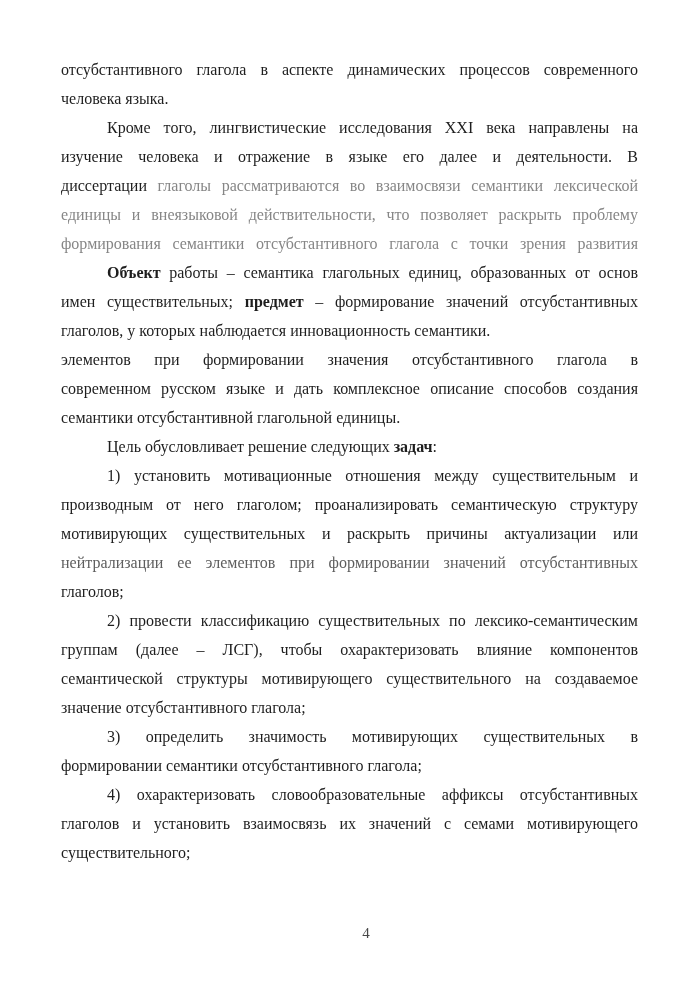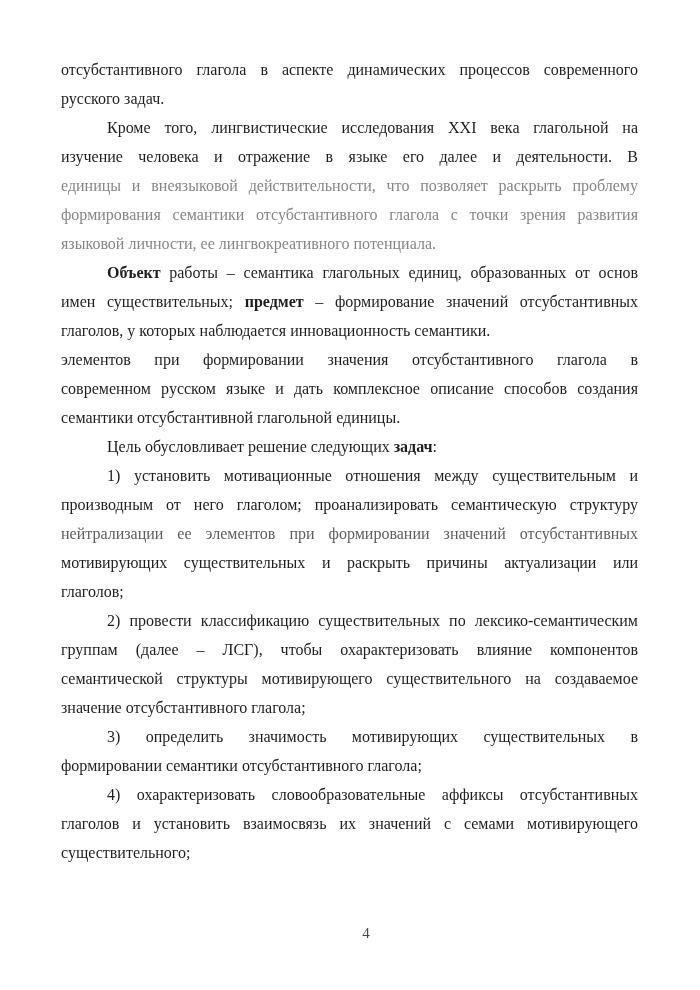--- a/index.html
+++ b/index.html
@@ -59,37 +59,37 @@
     color: #474747;
     font-family: "Liberation Serif", "DejaVu Serif", serif;
   }
 </style>
 </head>
 <body>
 
 <div class="page">
   <div class="text-block" id="text-block">
       <div class="line"><span class="seg">отсубстантивного глагола в аспекте динамических процессов современного</span></div>
-      <div class="line last"><span class="seg">русского задач.</span></div>
-      <div class="line indent"><span class="seg">Кроме того, лингвистические исследования XXI века глагольной на</span></div>
+      <div class="line last"><span class="seg">человека языка.</span></div>
+      <div class="line indent"><span class="seg">Кроме того, лингвистические исследования XXI века направлены на</span></div>
       <div class="line"><span class="seg">изучение человека и отражение в языке его далее и деятельности. В</span></div>
+      <div class="line"><span class="seg">диссертации </span><span class="seg gray">глаголы рассматриваются во взаимосвязи семантики лексической</span></div>
       <div class="line"><span class="seg gray">единицы и внеязыковой действительности, что позволяет раскрыть проблему</span></div>
       <div class="line"><span class="seg gray">формирования семантики отсубстантивного глагола с точки зрения развития</span></div>
-      <div class="line last"><span class="seg gray">языковой личности, ее лингвокреативного потенциала.</span></div>
       <div class="line indent"><span class="seg bold">Объект</span><span class="seg"> работы – семантика глагольных единиц, образованных от основ</span></div>
       <div class="line"><span class="seg">имен существительных; </span><span class="seg bold">предмет</span><span class="seg"> – формирование значений отсубстантивных</span></div>
       <div class="line last"><span class="seg">глаголов, у которых наблюдается инновационность семантики.</span></div>
       <div class="line"><span class="seg">элементов при формировании значения отсубстантивного глагола в</span></div>
       <div class="line"><span class="seg">современном русском языке и дать комплексное описание способов создания</span></div>
       <div class="line last"><span class="seg">семантики отсубстантивной глагольной единицы.</span></div>
       <div class="line indent last"><span class="seg">Цель обусловливает решение следующих </span><span class="seg bold">задач</span><span class="seg">:</span></div>
       <div class="line indent"><span class="seg">1) установить мотивационные отношения между существительным и</span></div>
       <div class="line"><span class="seg">производным от него глаголом; проанализировать семантическую структуру</span></div>
+      <div class="line"><span class="seg">мотивирующих существительных и раскрыть причины актуализации или</span></div>
       <div class="line"><span class="seg mid">нейтрализации ее элементов при формировании значений отсубстантивных</span></div>
-      <div class="line"><span class="seg">мотивирующих существительных и раскрыть причины актуализации или</span></div>
       <div class="line last"><span class="seg">глаголов;</span></div>
       <div class="line indent"><span class="seg">2) провести классификацию существительных по лексико-семантическим</span></div>
       <div class="line"><span class="seg">группам (далее – ЛСГ), чтобы охарактеризовать влияние компонентов</span></div>
       <div class="line"><span class="seg">семантической структуры мотивирующего существительного на создаваемое</span></div>
       <div class="line last"><span class="seg">значение отсубстантивного глагола;</span></div>
       <div class="line indent"><span class="seg">3) определить значимость мотивирующих существительных в</span></div>
       <div class="line last"><span class="seg">формировании семантики отсубстантивного глагола;</span></div>
       <div class="line indent"><span class="seg">4) охарактеризовать словообразовательные аффиксы отсубстантивных</span></div>
       <div class="line"><span class="seg">глаголов и установить взаимосвязь их значений с семами мотивирующего</span></div>
       <div class="line last"><span class="seg">существительного;</span></div>

